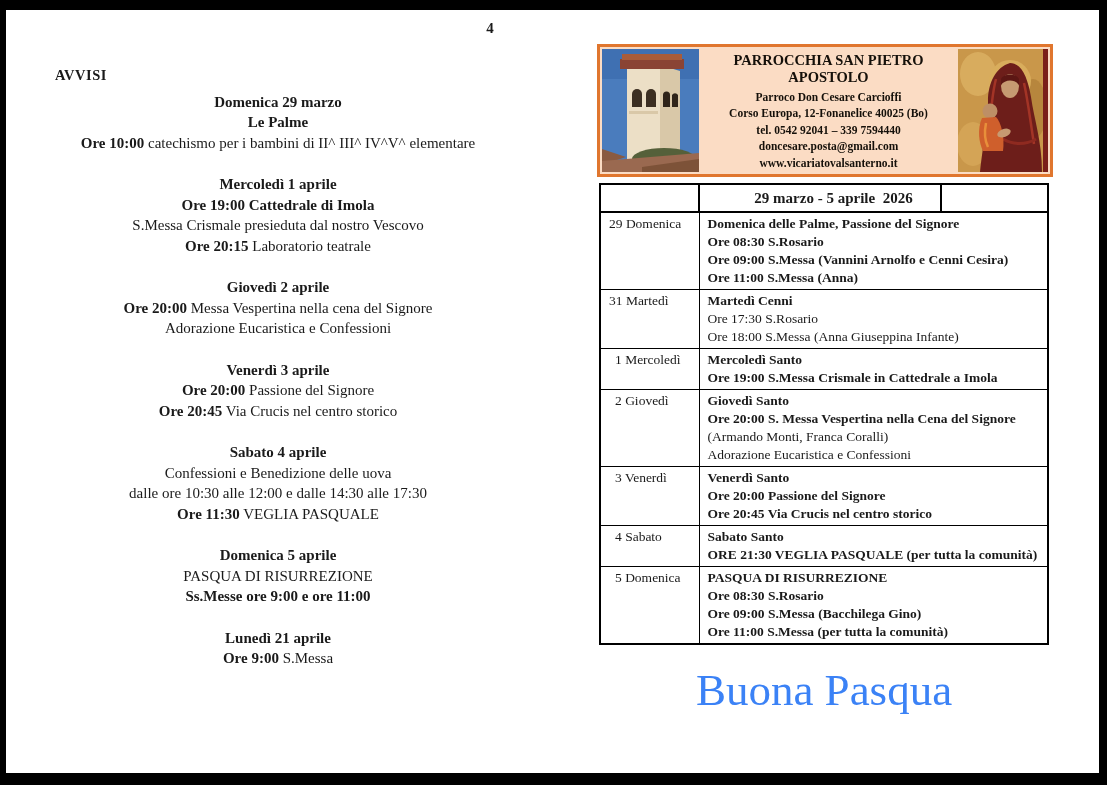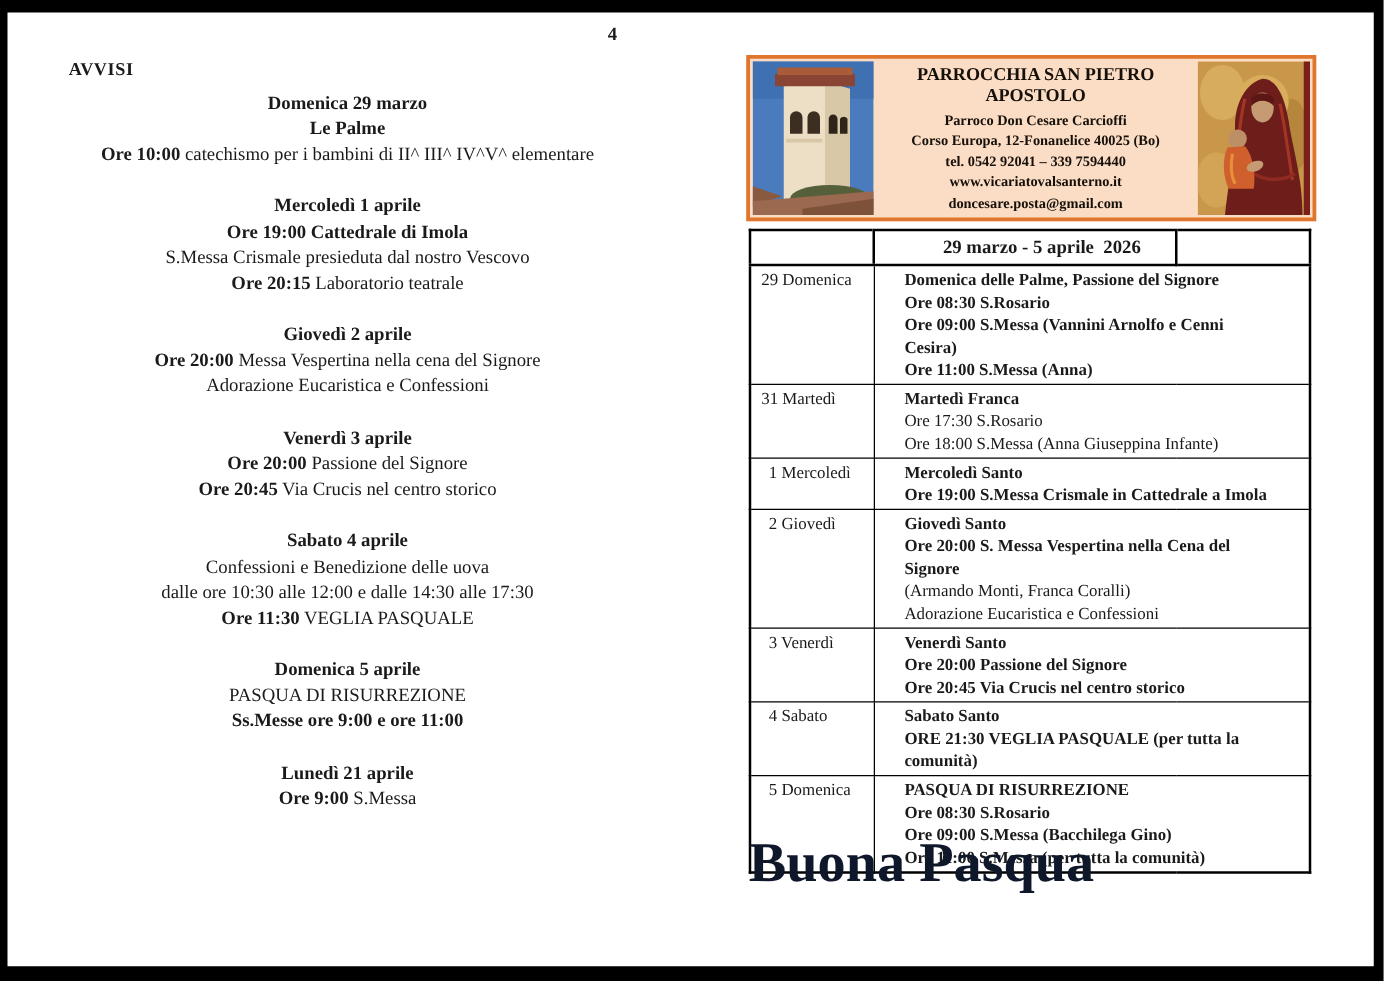--- a/index.html
+++ b/index.html
@@ -13,21 +13,21 @@
     border-style:solid;border-color:#000;
     border-width:10px 8px 12px 6px;
   }
   
   .page-number{position:absolute;left:478px;top:20px;width:24px;text-align:center;
     font-weight:bold;font-size:15px;}
   
   .left-col{position:absolute;left:18px;top:46px;width:520px;text-align:center;
     font-size:15px;line-height:20.5px;}
   .avvisi-title{text-align:left;padding-left:37px;font-weight:bold;font-size:14.5px;
-    letter-spacing:.5px;margin-bottom:6px;}
+    letter-spacing:.5px;margin-bottom:6px;margin-top:19px;}
   .block{margin-bottom:21px;}
   .block .heading{font-weight:bold;}
   .line{white-space:pre-wrap;}
   .line .b{font-weight:bold;}
   .line .r{font-weight:normal;}
   
   .parish-box{
     position:absolute;left:597px;top:44px;width:456px;height:133px;box-sizing:border-box;
     border:3px solid #E0762E;background:#FBDCC4;
     display:flex;align-items:center;padding:2px;gap:3px;
@@ -50,27 +50,27 @@
   .schedule td.period{
     border-left:2px solid #000;border-right:2px solid #000;
     font-weight:bold;font-size:15px;text-align:center;white-space:pre-wrap;
     vertical-align:middle;
     padding-left:28px;
   }
   .schedule td.hcell-l{width:95px;}
   .schedule td.hcell-r{width:103px;}
   .schedule td.day{width:95px;padding:2px 4px 2px 8px;line-height:18px;}
   .schedule td.day.single{padding-left:14px;}
-  .schedule td.events{padding:2px 24px;line-height:18px;}
+  .schedule td.events{padding:2px 8px;line-height:18px;}
   .ev.b{font-weight:bold;}
   .ev.r{font-weight:normal;}
   
   .greeting{
-    position:absolute;left:599px;top:662px;width:450px;text-align:left;
-    color:#0f172a;font-size:45px;font-weight:bold;line-height:56px;
+    position:absolute;left:599px;top:662px;width:450px;text-align:center;
+    color:#3b82f6;font-size:45px;font-weight:normal;line-height:56px;
   }
 </style>
 </head>
 <body>
 
 <div class="frame"></div>
 
 <div class="page-number">4</div>
 
 <div class="left-col">
@@ -138,22 +138,22 @@
       <ellipse cx="62" cy="110" rx="32" ry="11" fill="#55603a"></ellipse>
       <polygon points="0,112 97,104 97,123 0,123" fill="#9a6950"></polygon>
       <polygon points="40,118 97,110 97,123 40,123" fill="#7d5238"></polygon>
     </svg>
   </div>
   <div class="parish-text">
     <div class="parish-title">PARROCCHIA SAN PIETRO APOSTOLO</div>
     <div class="parish-line">Parroco Don Cesare Carcioffi</div>
     <div class="parish-line">Corso Europa, 12-Fonanelice 40025 (Bo)</div>
     <div class="parish-line">tel. 0542 92041 – 339 7594440</div>
+    <div class="parish-line">doncesare.posta@gmail.com</div>
     <div class="parish-line">www.vicariatovalsanterno.it</div>
-    <div class="parish-line">doncesare.posta@gmail.com</div>
   </div>
   <div class="parish-img madonna">
     <svg viewBox="0 0 90 123" preserveAspectRatio="none">
       <rect x="0" y="0" width="90" height="123" fill="#c9974a"></rect>
       <ellipse cx="20" cy="25" rx="18" ry="22" fill="#e3bb6d" opacity="0.6"></ellipse>
       <ellipse cx="75" cy="60" rx="14" ry="30" fill="#a5762f" opacity="0.5"></ellipse>
       <ellipse cx="15" cy="95" rx="16" ry="22" fill="#dfb261" opacity="0.5"></ellipse>
       <circle cx="52" cy="32" r="21" fill="#d9ad5c"></circle>
       <path d="M52 14 C38 18 30 34 30 52 C30 72 26 88 22 123 L84 123 C84 92 76 70 73 48 C70 30 64 14 52 14 z" fill="#6d1e1a"></path>
       <path d="M38 30 C34 44 34 60 30 80" stroke="#a33426" stroke-width="2.5" fill="none"></path>
@@ -182,21 +182,21 @@
     <td class="events" colspan="2">
       <div class="ev b">Domenica delle Palme, Passione del Signore</div>
       <div class="ev b">Ore 08:30 S.Rosario</div>
       <div class="ev b">Ore 09:00 S.Messa (Vannini Arnolfo e Cenni Cesira)</div>
       <div class="ev b">Ore 11:00 S.Messa (Anna)</div>
     </td>
   </tr>
   <tr>
     <td class="day">31 Martedì</td>
     <td class="events" colspan="2">
-      <div class="ev b">Martedì Franca</div>
+      <div class="ev b">Martedì Cenni</div>
       <div class="ev r">Ore 17:30 S.Rosario</div>
       <div class="ev r">Ore 18:00 S.Messa (Anna Giuseppina Infante)</div>
     </td>
   </tr>
   <tr>
     <td class="day single">1 Mercoledì</td>
     <td class="events" colspan="2">
       <div class="ev b">Mercoledì Santo</div>
       <div class="ev b">Ore 19:00 S.Messa Crismale in Cattedrale a Imola</div>
     </td>

